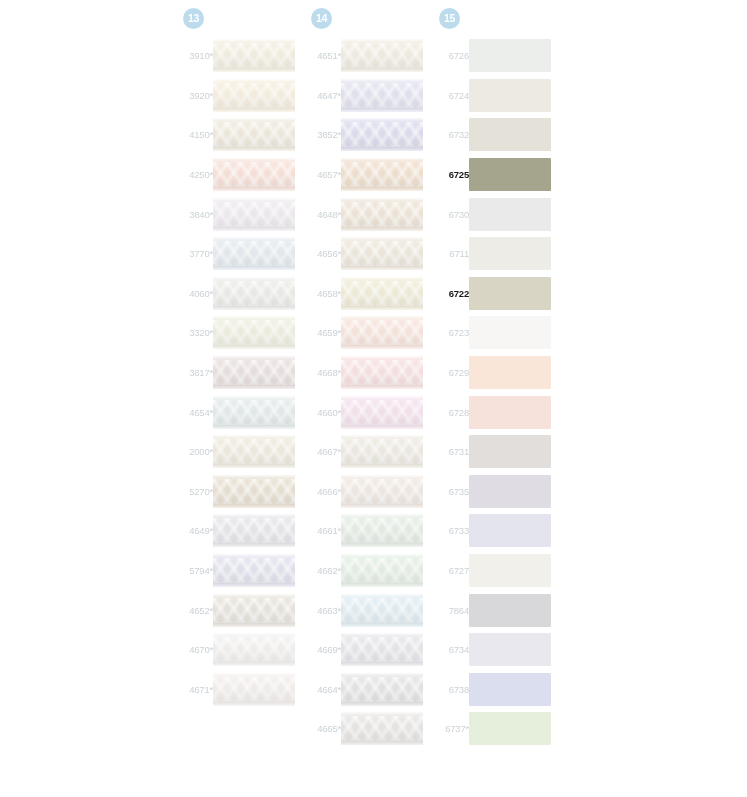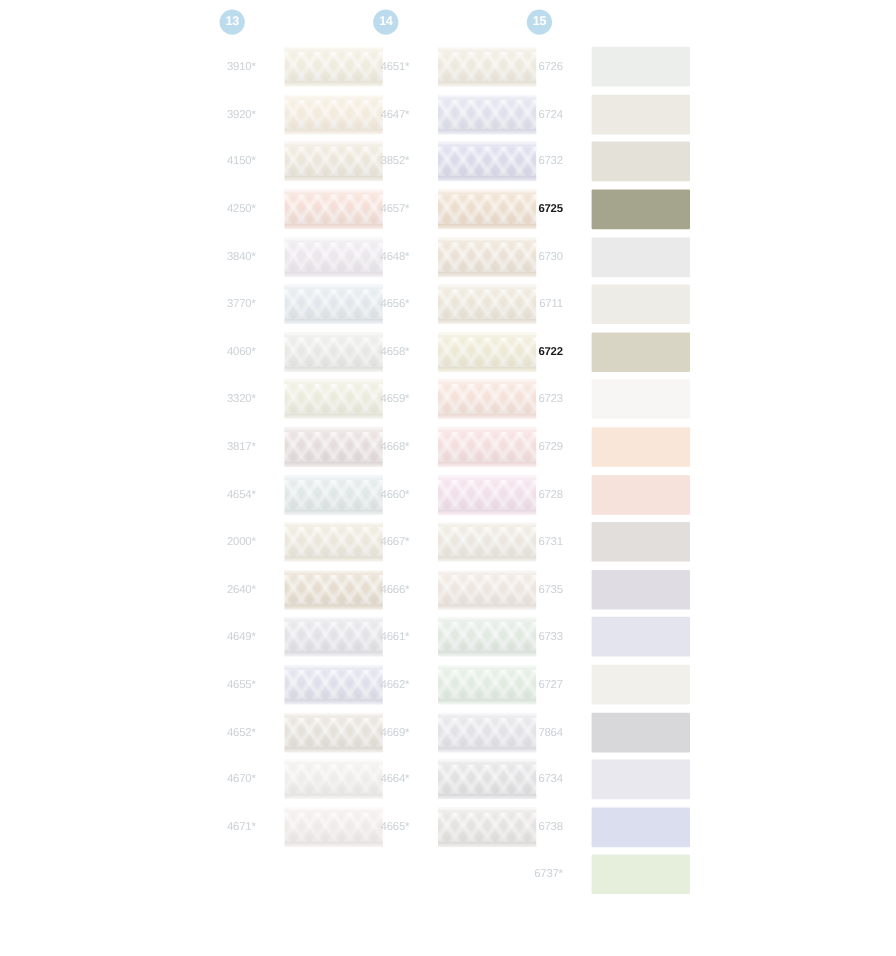--- a/index.html
+++ b/index.html
@@ -46,21 +46,21 @@
   }
   .row{
     height:39.6px;
     display:flex;
     align-items:center;
   }
   .code{
     width:33px;
     flex:0 0 33px;
     text-align:right;
-    padding-right:24px;
+    padding-right:0;
     font-size:9.5px;
     color:#ccd2d6;
     letter-spacing:-0.2px;
     white-space:nowrap;
   }
   .code.dark{
     color:#1a1a1a;
     font-weight:bold;
   }
   .swatch-wrap{
@@ -255,21 +255,21 @@
             <div class="spool">
               <div class="base" style="background: rgb(238, 234, 222);"></div>
               <div class="wind"></div>
               <div class="cap top" style="background: rgb(238, 234, 222);"></div>
               <div class="cap bot" style="background: rgb(238, 234, 222);"></div>
               <div class="shade"></div>
             </div>
           </div>
         </div>
         <div class="row">
-          <div class="code">2640*</div>
+          <div class="code">5270*</div>
           <div class="swatch-wrap">
             <div class="spool">
               <div class="base" style="background: rgb(232, 224, 210);"></div>
               <div class="wind"></div>
               <div class="cap top" style="background: rgb(232, 224, 210);"></div>
               <div class="cap bot" style="background: rgb(232, 224, 210);"></div>
               <div class="shade"></div>
             </div>
           </div>
         </div>
@@ -279,21 +279,21 @@
             <div class="spool">
               <div class="base" style="background: rgb(230, 230, 234);"></div>
               <div class="wind"></div>
               <div class="cap top" style="background: rgb(230, 230, 234);"></div>
               <div class="cap bot" style="background: rgb(230, 230, 234);"></div>
               <div class="shade"></div>
             </div>
           </div>
         </div>
         <div class="row">
-          <div class="code">4655*</div>
+          <div class="code">5794*</div>
           <div class="swatch-wrap">
             <div class="spool">
               <div class="base" style="background: rgb(226, 226, 238);"></div>
               <div class="wind"></div>
               <div class="cap top" style="background: rgb(226, 226, 238);"></div>
               <div class="cap bot" style="background: rgb(226, 226, 238);"></div>
               <div class="shade"></div>
             </div>
           </div>
         </div>
@@ -502,20 +502,32 @@
             <div class="spool">
               <div class="base" style="background: rgb(228, 238, 228);"></div>
               <div class="wind"></div>
               <div class="cap top" style="background: rgb(228, 238, 228);"></div>
               <div class="cap bot" style="background: rgb(228, 238, 228);"></div>
               <div class="shade"></div>
             </div>
           </div>
         </div>
         <div class="row">
+          <div class="code">4663*</div>
+          <div class="swatch-wrap">
+            <div class="spool">
+              <div class="base" style="background: rgb(224, 236, 242);"></div>
+              <div class="wind"></div>
+              <div class="cap top" style="background: rgb(224, 236, 242);"></div>
+              <div class="cap bot" style="background: rgb(224, 236, 242);"></div>
+              <div class="shade"></div>
+            </div>
+          </div>
+        </div>
+        <div class="row">
           <div class="code">4669*</div>
           <div class="swatch-wrap">
             <div class="spool">
               <div class="base" style="background: rgb(230, 230, 234);"></div>
               <div class="wind"></div>
               <div class="cap top" style="background: rgb(230, 230, 234);"></div>
               <div class="cap bot" style="background: rgb(230, 230, 234);"></div>
               <div class="shade"></div>
             </div>
           </div>

